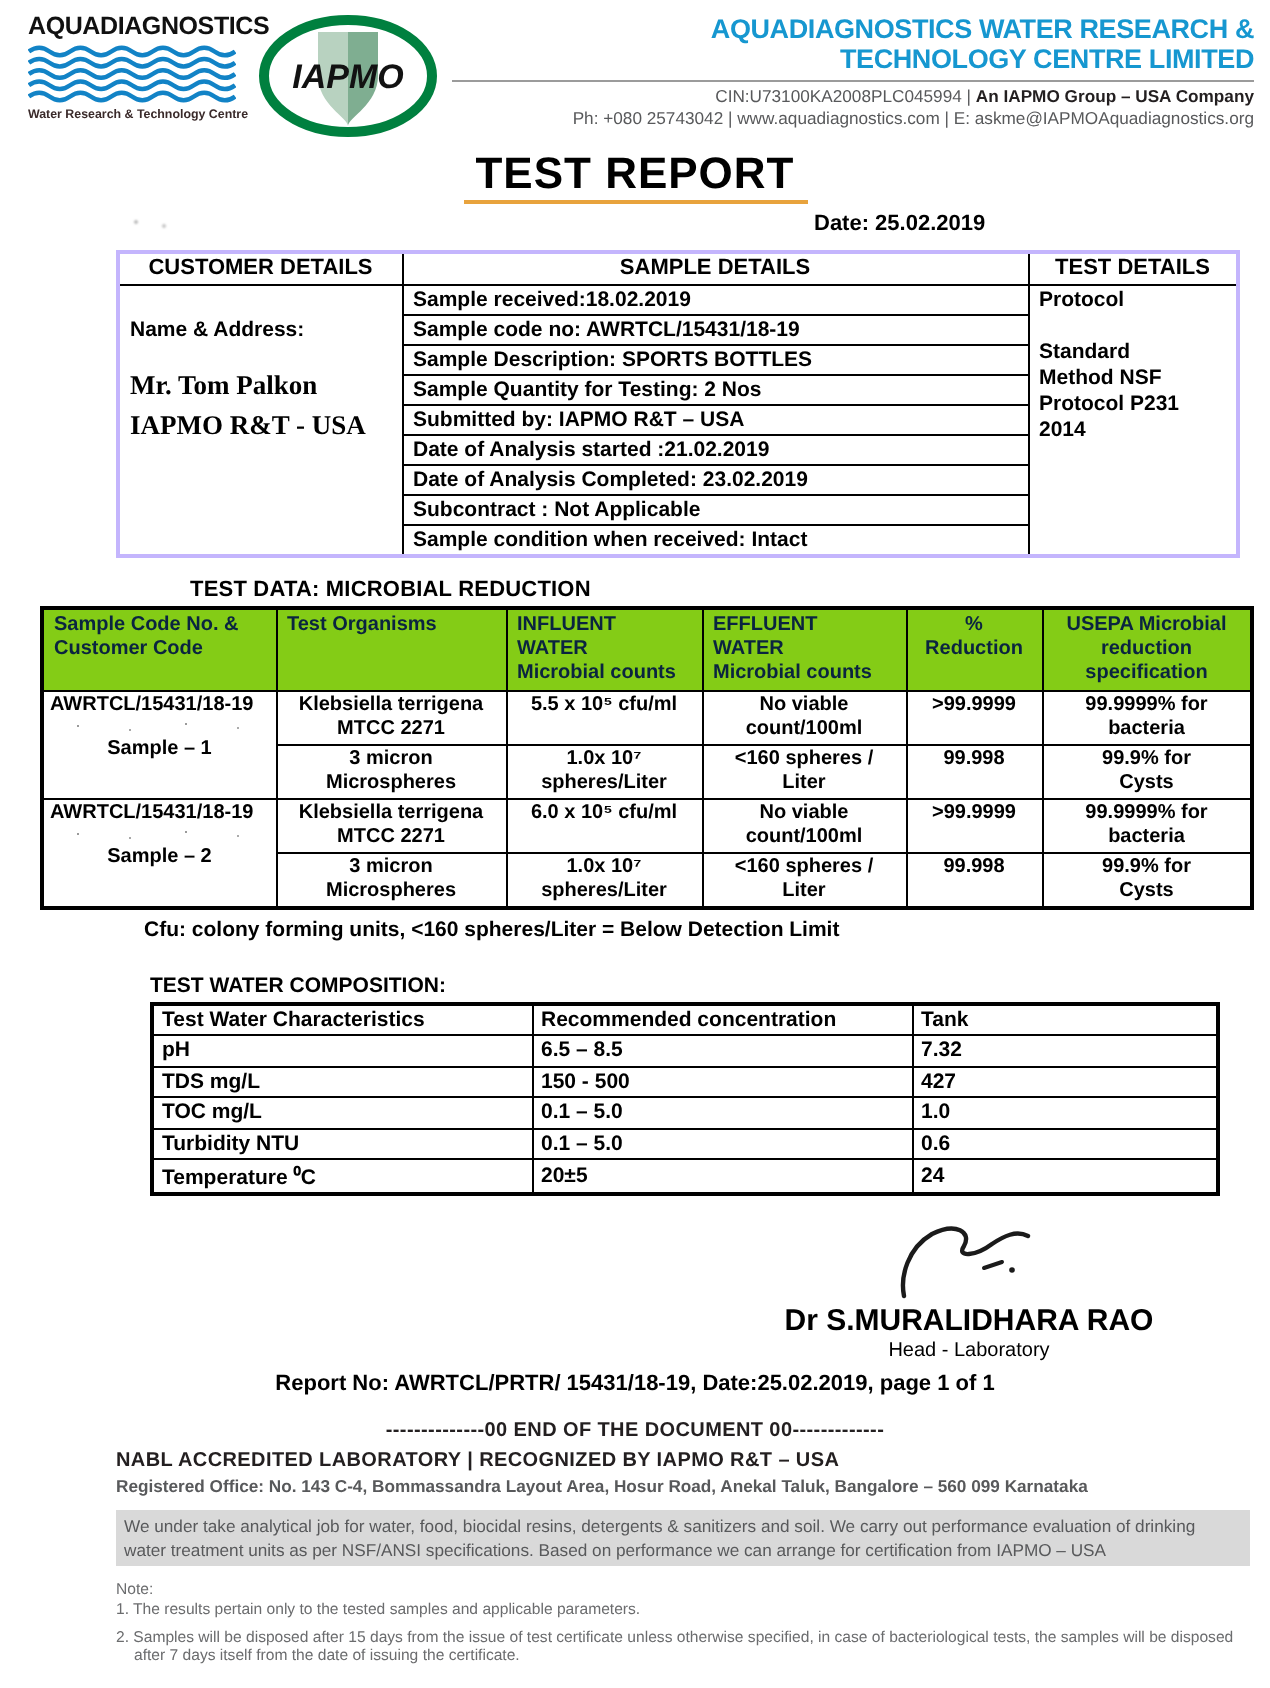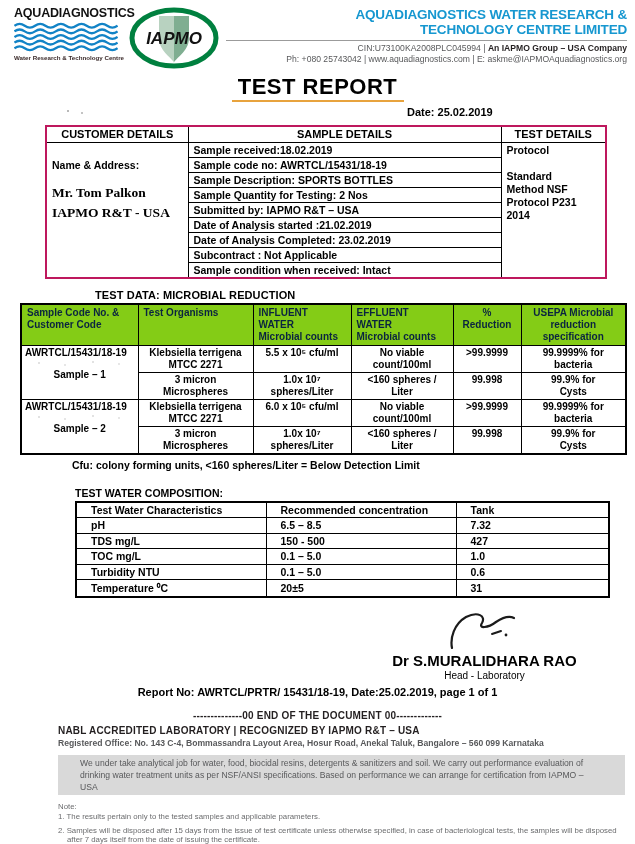--- a/index.html
+++ b/index.html
@@ -36,21 +36,21 @@
   .report-line .left { flex:1; display:flex; align-items:center; }
   .report-line .right { width:210px; }
   .redact { display:inline-block; width:26px; height:8px; margin-left:4px;
     background:
       radial-gradient(circle 1.5px at 4px 3px, #b9b9b9 60%, transparent 70%),
       radial-gradient(circle 1.5px at 18px 5px, #c4c4c4 60%, transparent 70%);
     filter:blur(0.4px); }
 
   
   table { border-collapse:collapse; }
-  .details { margin:7px 0 0 45px; width:560px; border:2px solid #be185d; table-layout:fixed; }
+  .details { margin:7px 0 0 58px; width:560px; border:2px solid #c4b5fd; table-layout:fixed; }
   .details th, .details td { border:1px solid #000; font-size:10.5px; font-weight:bold; padding:1px 5px; vertical-align:top; text-align:left; }
   .details th { text-align:center; font-size:11px; height:16px; }
   .details .cust-cell { padding-top:16px; }
   .cust-label { font-size:10.5px; font-weight:bold; }
   .cust-name { font-family:"Liberation Serif", serif; font-size:13.5px; font-weight:bold; margin-top:14px; }
   .cust-org  { font-family:"Liberation Serif", serif; font-size:13.5px; font-weight:bold; margin-top:4px; }
   .test-cell { padding-top:14px; line-height:13px; }
   .details td.srow { height:15px; }
 
   
@@ -67,35 +67,35 @@
       radial-gradient(circle 1px at 8px 3px, #9a9a9a 60%, transparent 75%),
       radial-gradient(circle 1px at 34px 5px, #a8a8a8 60%, transparent 75%),
       radial-gradient(circle 1px at 62px 2px, #9a9a9a 60%, transparent 75%),
       radial-gradient(circle 1px at 88px 4px, #ababab 60%, transparent 75%);
     filter:blur(0.3px); }
   .cfu-note { font-size:10.5px; font-weight:bold; margin:4px 0 0 72px; }
 
   
   .water-heading { font-size:10.5px; font-weight:bold; margin:16px 0 2px 75px; }
   .water { margin-left:75px; width:533px; border:2px solid #000; table-layout:fixed; }
-  .water th, .water td { border:1px solid #000; font-size:10.5px; font-weight:bold; text-align:left; padding:1px 14px; height:15.5px; vertical-align:middle; }
+  .water th, .water td { border:1px solid #000; font-size:10.5px; font-weight:bold; text-align:left; padding:1px 4px; height:15.5px; vertical-align:middle; }
 
   
   .sig-area { height:76px; position:relative; margin-top:10px; }
   .sig-block { position:absolute; right:58px; top:0; width:185px; text-align:center; }
   .sig-svg { display:block; margin:0 auto; }
   .sig-name { font-size:15px; font-weight:bold; margin-top:0; }
   .sig-title { font-size:10px; margin-top:1px; }
   .bottom-report { text-align:center; font-size:11px; font-weight:bold; margin-top:2px; }
 
   
   .end-line { text-align:center; font-size:10px; font-weight:600; color:#231f20; margin-top:12px; letter-spacing:0.2px; }
   .nabl { font-size:10px; font-weight:bold; color:#231f20; margin:4px 0 0 58px; letter-spacing:0.2px; }
   .regoff { font-size:8.6px; color:#58595b; margin:2px 0 0 58px;font-weight:bold; }
-  .services { background:#d9d9d9; color:#58595b; font-size:8.6px; line-height:12px; margin:7px 10px 0 58px; padding:2px 22px; }
+  .services { background:#d9d9d9; color:#58595b; font-size:8.6px; line-height:12px; margin:7px 10px 0 58px; padding:2px 4px; }
   .note-label { font-size:7.8px; color:#6b6c6e; margin:7px 0 1px 58px; }
   .notes { margin-left:58px; width:565px; }
   .note-item { font-size:7.8px; color:#6b6c6e; line-height:9.5px; margin-bottom:4px; padding-left:9px; text-indent:-9px; }
 </style>
 </head>
 <body>
 
 <div class="page">
 
   <div class="header">
@@ -309,21 +309,21 @@
       <td>1.0</td>
     </tr>
     <tr>
       <td>Turbidity NTU</td>
       <td>0.1 – 5.0</td>
       <td>0.6</td>
     </tr>
     <tr>
       <td>Temperature ⁰C</td>
       <td>20±5</td>
-      <td>31</td>
+      <td>24</td>
     </tr>
   </tbody>
     </table>
 
   <div class="sig-area">
     <div class="sig-block">
       <svg class="sig-svg" width="78" height="44" viewBox="0 0 78 44">
         <path d="M6 40 C4 30 8 16 20 9 C32 3 40 8 36 15 C32 21 42 20 50 14 C56 10 62 7 68 10" fill="none" stroke="#1b1b1b" stroke-width="2.2" stroke-linecap="round"></path>
         <path d="M46 26 l9 -3" fill="none" stroke="#1b1b1b" stroke-width="2" stroke-linecap="round"></path>
         <circle cx="60" cy="27" r="1.4" fill="#1b1b1b"></circle>

